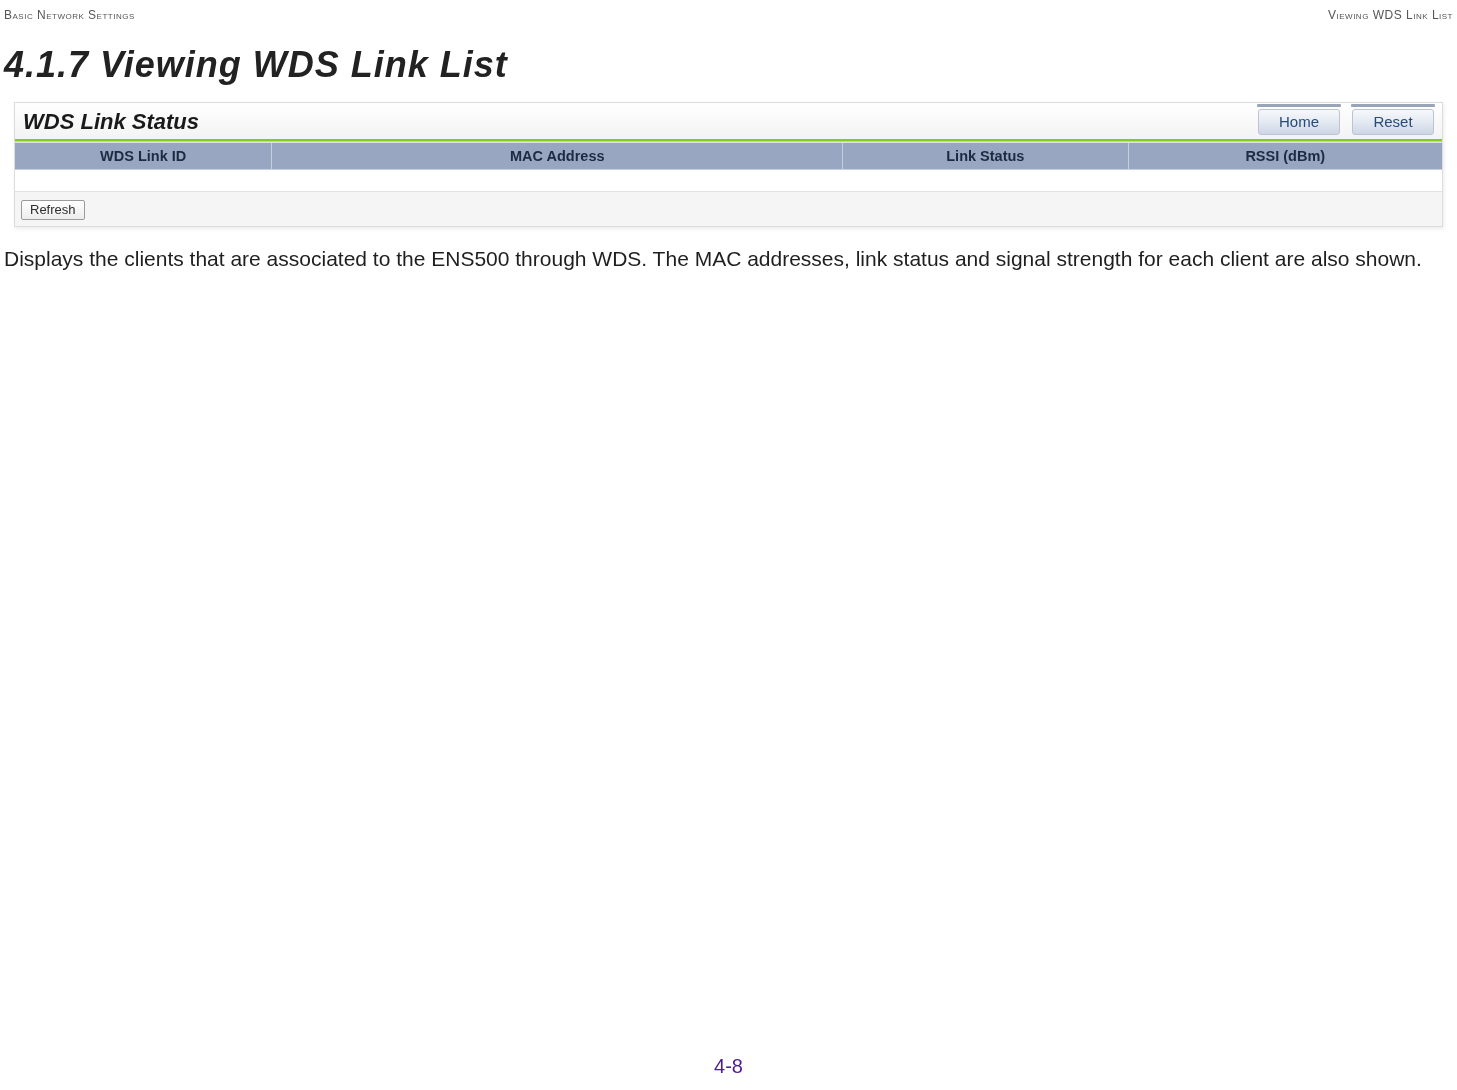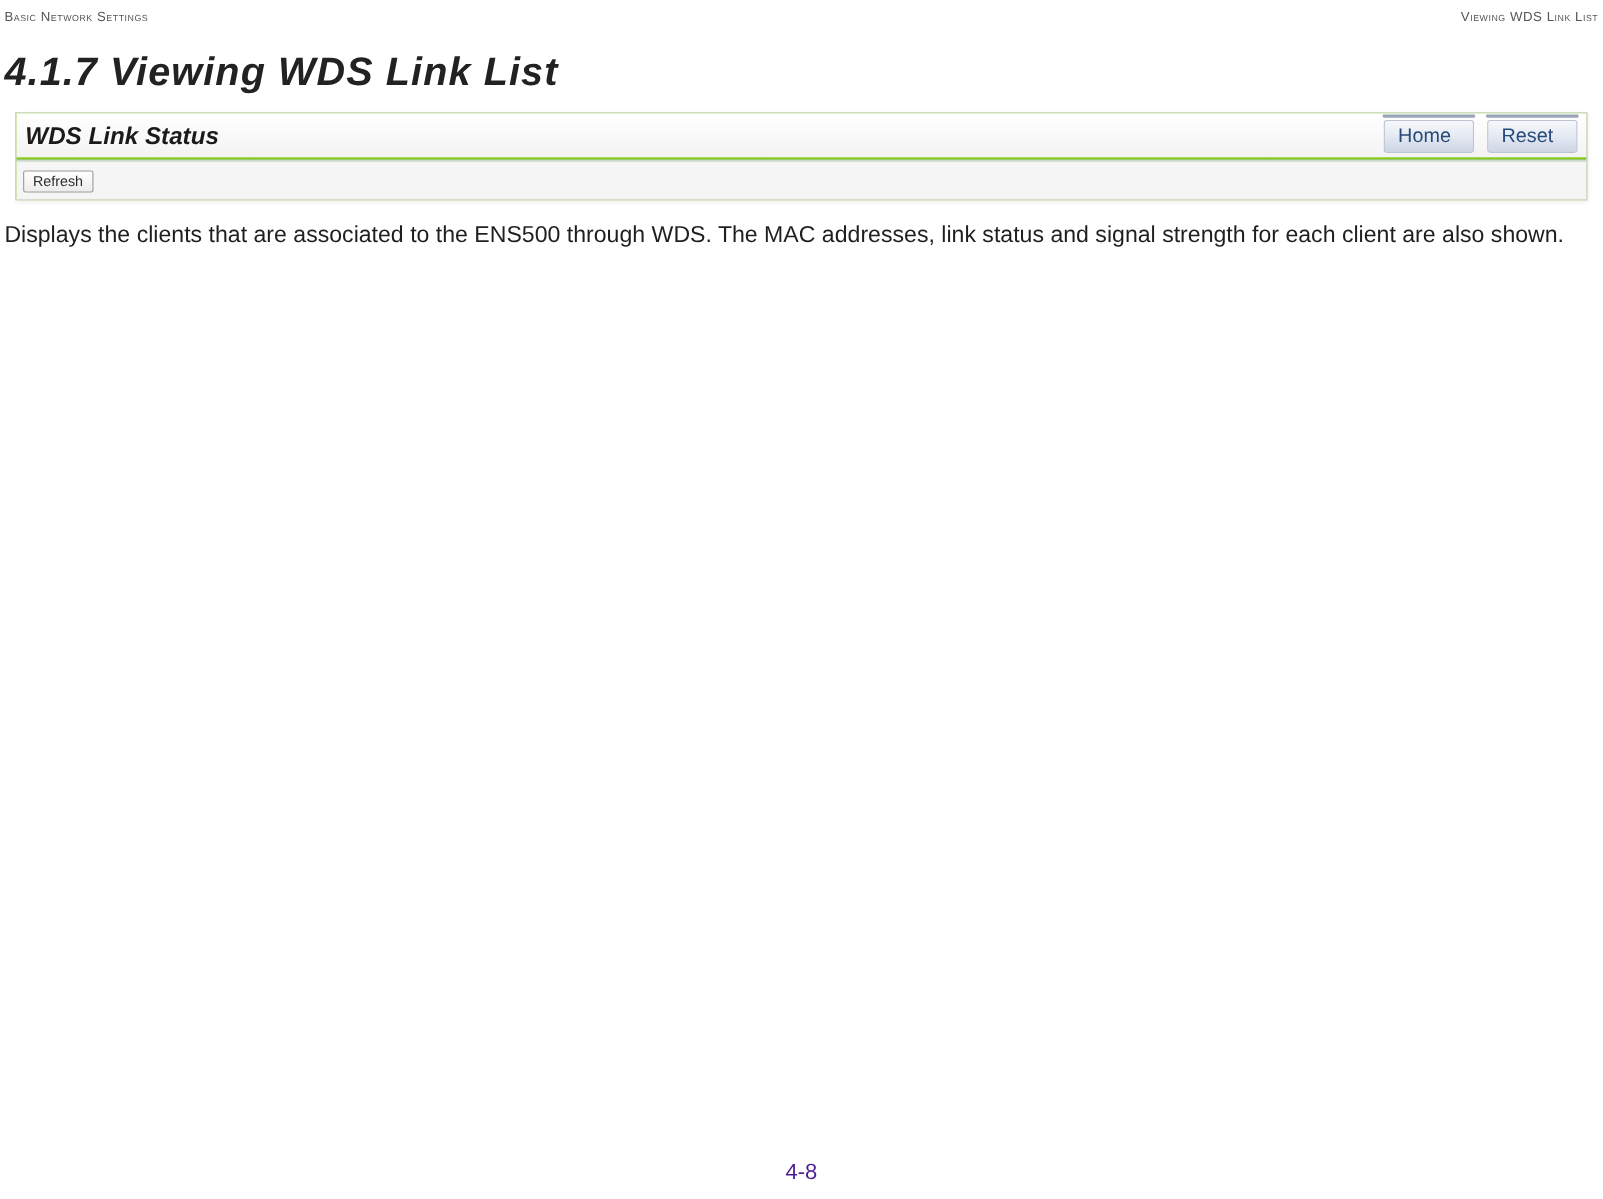--- a/index.html
+++ b/index.html
@@ -58,23 +58,23 @@
       color: #1a1a1a;
     }
     .panel-buttons {
       display: flex;
       gap: 12px;
       align-items: flex-end;
     }
     .wds-btn {
       display: inline-block;
       min-width: 82px;
-      text-align: left;
+      text-align: center;
       padding: 3px 12px 4px 12px;
-      font-size: 18px;
+      font-size: 15px;
       color: #274a7a;
       background: linear-gradient(to bottom, #f6f8fb 0%, #e4e9f2 50%, #cdd6e5 100%);
       border: 1px solid #bcc4d4;
       border-radius: 3px;
       position: relative;
       cursor: pointer;
     }
     .wds-btn::before {
       content: "";
       position: absolute;
@@ -167,20 +167,44 @@
 <div class="screenshot-panel">
   <div class="panel-top">
     <span class="panel-title">WDS Link Status</span>
     <div class="panel-buttons">
       <span class="wds-btn">Home</span>
       <span class="wds-btn">Reset</span>
     </div>
   </div>
   <div class="panel-divider"></div>
 
+  <table class="wds-table">
+    <colgroup>
+      <col class="col-id">
+      <col class="col-mac">
+      <col class="col-link">
+      <col class="col-rssi">
+    </colgroup>
+    <thead>
+      <tr>
+        <th>WDS Link ID</th>
+        <th>MAC Address</th>
+        <th>Link Status</th>
+        <th>RSSI (dBm)</th>
+      </tr>
+    </thead>
+    <tbody>
+      <tr class="data-blank">
+        <td></td>
+        <td></td>
+        <td></td>
+        <td></td>
+      </tr>
+    </tbody>
+  </table>
 
   <div class="panel-bottom">
     <span class="refresh-btn">Refresh</span>
   </div>
 </div>
 
 <div class="body-text">
   <p>Displays the clients that are associated to the ENS500 through WDS. The MAC addresses, link status and signal strength for each client are also shown.</p>
 </div>
 

